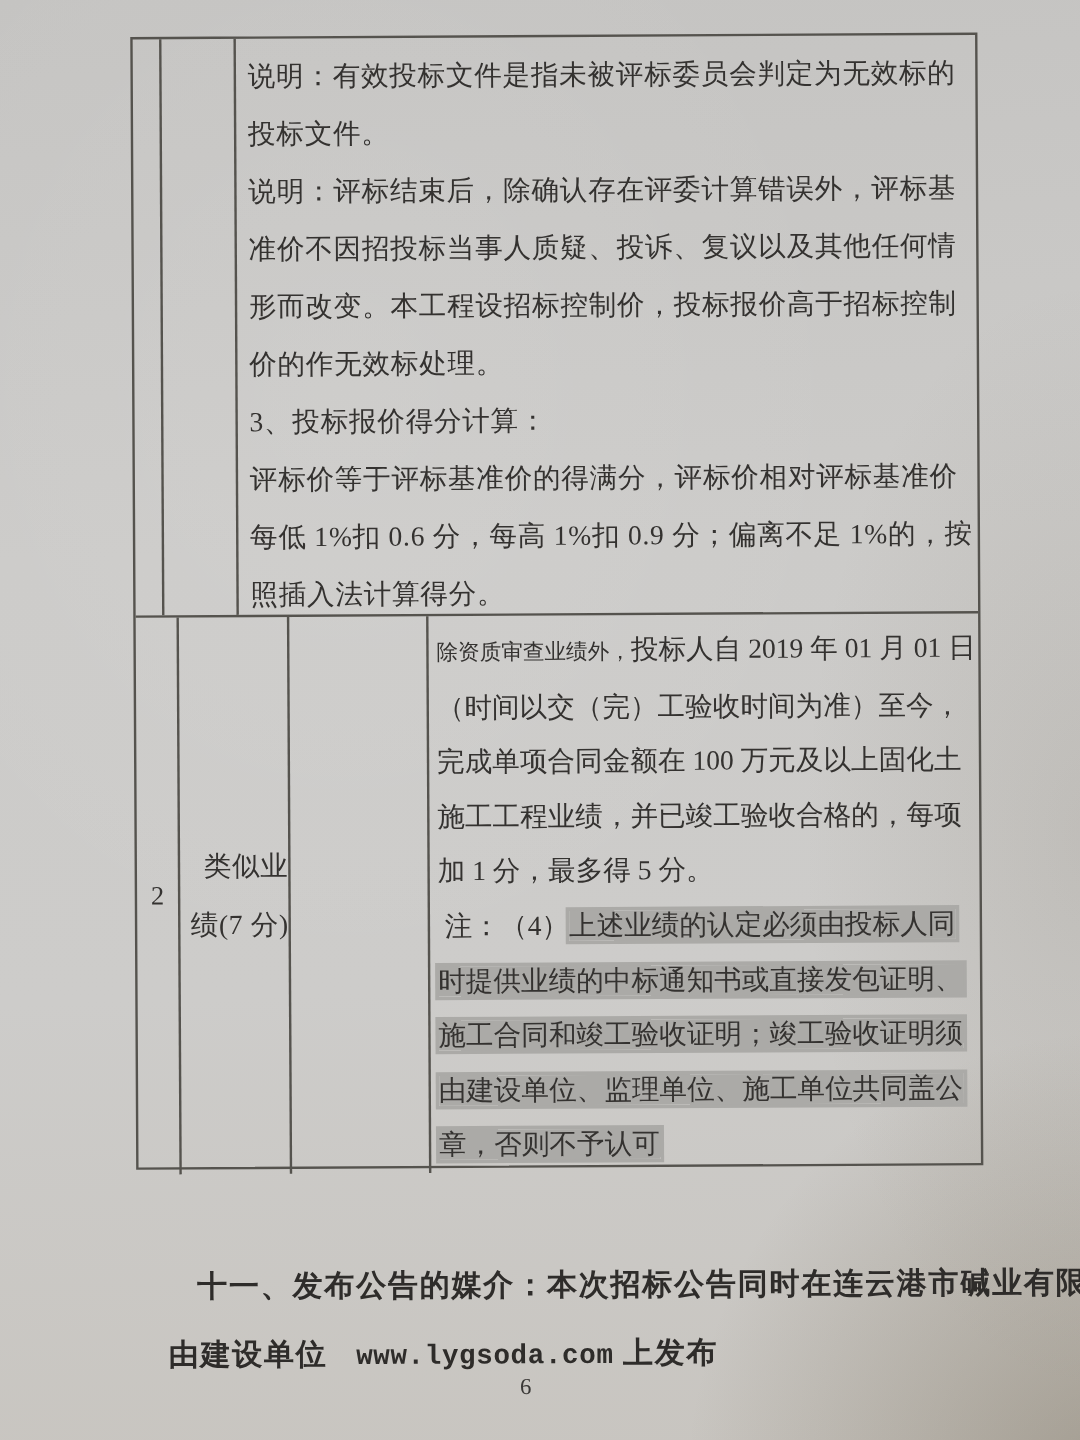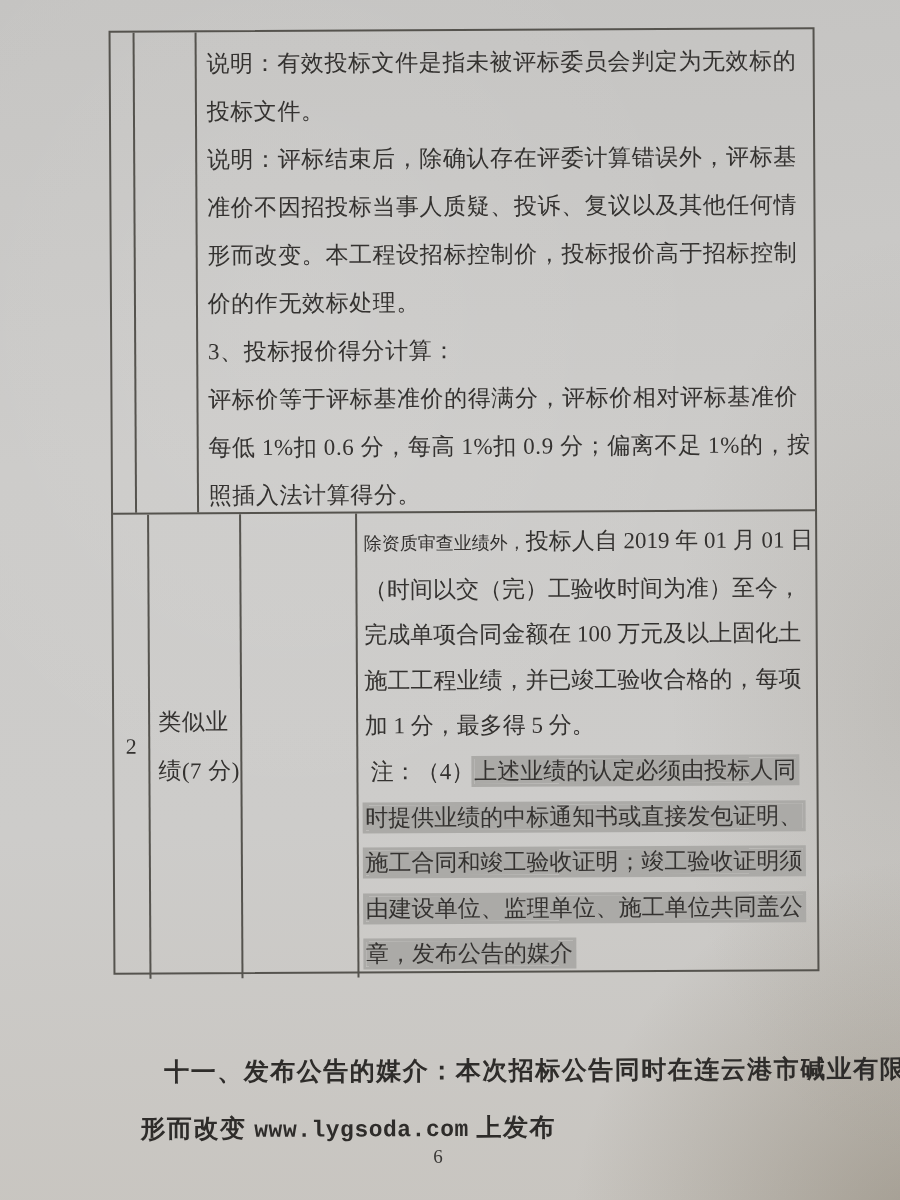--- a/index.html
+++ b/index.html
@@ -27,42 +27,42 @@
   .row { display:flex; box-sizing:border-box; }
   .row1 { height:482px; border-bottom:2px solid var(--table_line,#55534e); }
   .row2 { flex:1; }
   .cell { box-sizing:border-box; }
   .c-num  { width:38px;  border-right:2px solid var(--table_line,#55534e);
             display:flex; align-items:center; justify-content:center;
             font-size:22px; }
   .c-cat  { width:97px;  border-right:2px solid var(--table_line,#55534e);
             display:flex; flex-direction:column; justify-content:center;
             padding-left:8px; font-size:23px; }
-  .c-cat .catline { line-height:49px; white-space:pre; letter-spacing:0.5px; }
+  .c-cat .catline { line-height:49px; white-space:pre; letter-spacing:0.5px;text-align:right; }
   .c-sub  { width:122px; border-right:2px solid var(--table_line,#55534e); }
   .c-body1 { flex:1; padding:8px 4px 0 10px; }
   .c-body1 .tl1 { font-size:23px; line-height:48px; letter-spacing:0.6px; white-space:pre; }
   .c-body2 { flex:1; padding:6px 2px 0 7px; }
   .c-body2 .tl2 { font-size:23px; line-height:45.6px; letter-spacing:0; white-space:pre; }
   .seg-small { font-size:18px; }
   .seg-hl {
     background:var(--highlight,#abaaa7);
     box-shadow:0 0 0 3px var(--highlight,#abaaa7);
   }
 
   
   .footer { position:absolute; left:0; top:1016px; width:900px; transform:rotate(-0.25deg); }
   .f-heading { position:absolute; left:133px; top:10px; font-size:25px;
                letter-spacing:1.5px; white-space:pre; color:#2e2c2a; }
   .f-heading .lead { font-weight:bold; }
   .f-heading .rest { font-weight:bold; }
   .f-line2 { position:absolute; left:109px; top:67px; font-size:25px;
              letter-spacing:1.5px; white-space:pre; font-weight:bold; color:#2e2c2a; }
   .f-line2 .url { font-family:"Liberation Mono","DejaVu Sans Mono",monospace;
-                  font-size:23px; font-weight:bold; letter-spacing:0.5px; }
+                  font-size:23px; font-weight:bold; letter-spacing:0.5px;margin-left:16px; }
   .page-num { position:absolute; left:408px; top:1146px; width:60px; text-align:center;
               font-size:19px; color:#3a3836; }
 </style>
 </head>
 <body>
 
 <div class="etable">
   <div class="row row1">
     <div class="cell c-num">
       <span></span>
@@ -95,27 +95,27 @@
     <div class="cell c-body2">
         <div class="tl2"><span class="seg-small">除资质审查业绩外，</span><span>投标人自 2019 年 01 月 01 日</span></div>
         <div class="tl2"><span>（时间以交（完）工验收时间为准）至今，</span></div>
         <div class="tl2"><span>完成单项合同金额在 100 万元及以上固化土</span></div>
         <div class="tl2"><span>施工工程业绩，并已竣工验收合格的，每项</span></div>
         <div class="tl2"><span>加 1 分，最多得 5 分。</span></div>
         <div class="tl2"><span> 注：（4）</span><span class="seg-hl">上述业绩的认定必须由投标人同</span></div>
         <div class="tl2"><span class="seg-hl">时提供业绩的中标通知书或直接发包证明、</span></div>
         <div class="tl2"><span class="seg-hl">施工合同和竣工验收证明；竣工验收证明须</span></div>
         <div class="tl2"><span class="seg-hl">由建设单位、监理单位、施工单位共同盖公</span></div>
-        <div class="tl2"><span class="seg-hl">章，发布公告的媒介</span></div>
+        <div class="tl2"><span class="seg-hl">章，否则不予认可</span></div>
       </div>
   </div>
 </div>
 
 <div class="footer">
   <div class="f-heading">
     <span class="lead">十一、发布公告的媒介：</span><span class="rest">本次招标公告同时在连云港市碱业有限</span>
   </div>
   <div class="f-line2">
-    <span>形而改变 </span><span class="url">www.lygsoda.com</span><span> 上发布</span>
+    <span>由建设单位 </span><span class="url">www.lygsoda.com</span><span> 上发布</span>
   </div>
 </div>
 
 <div class="page-num">6</div>
 
 </body></html>

